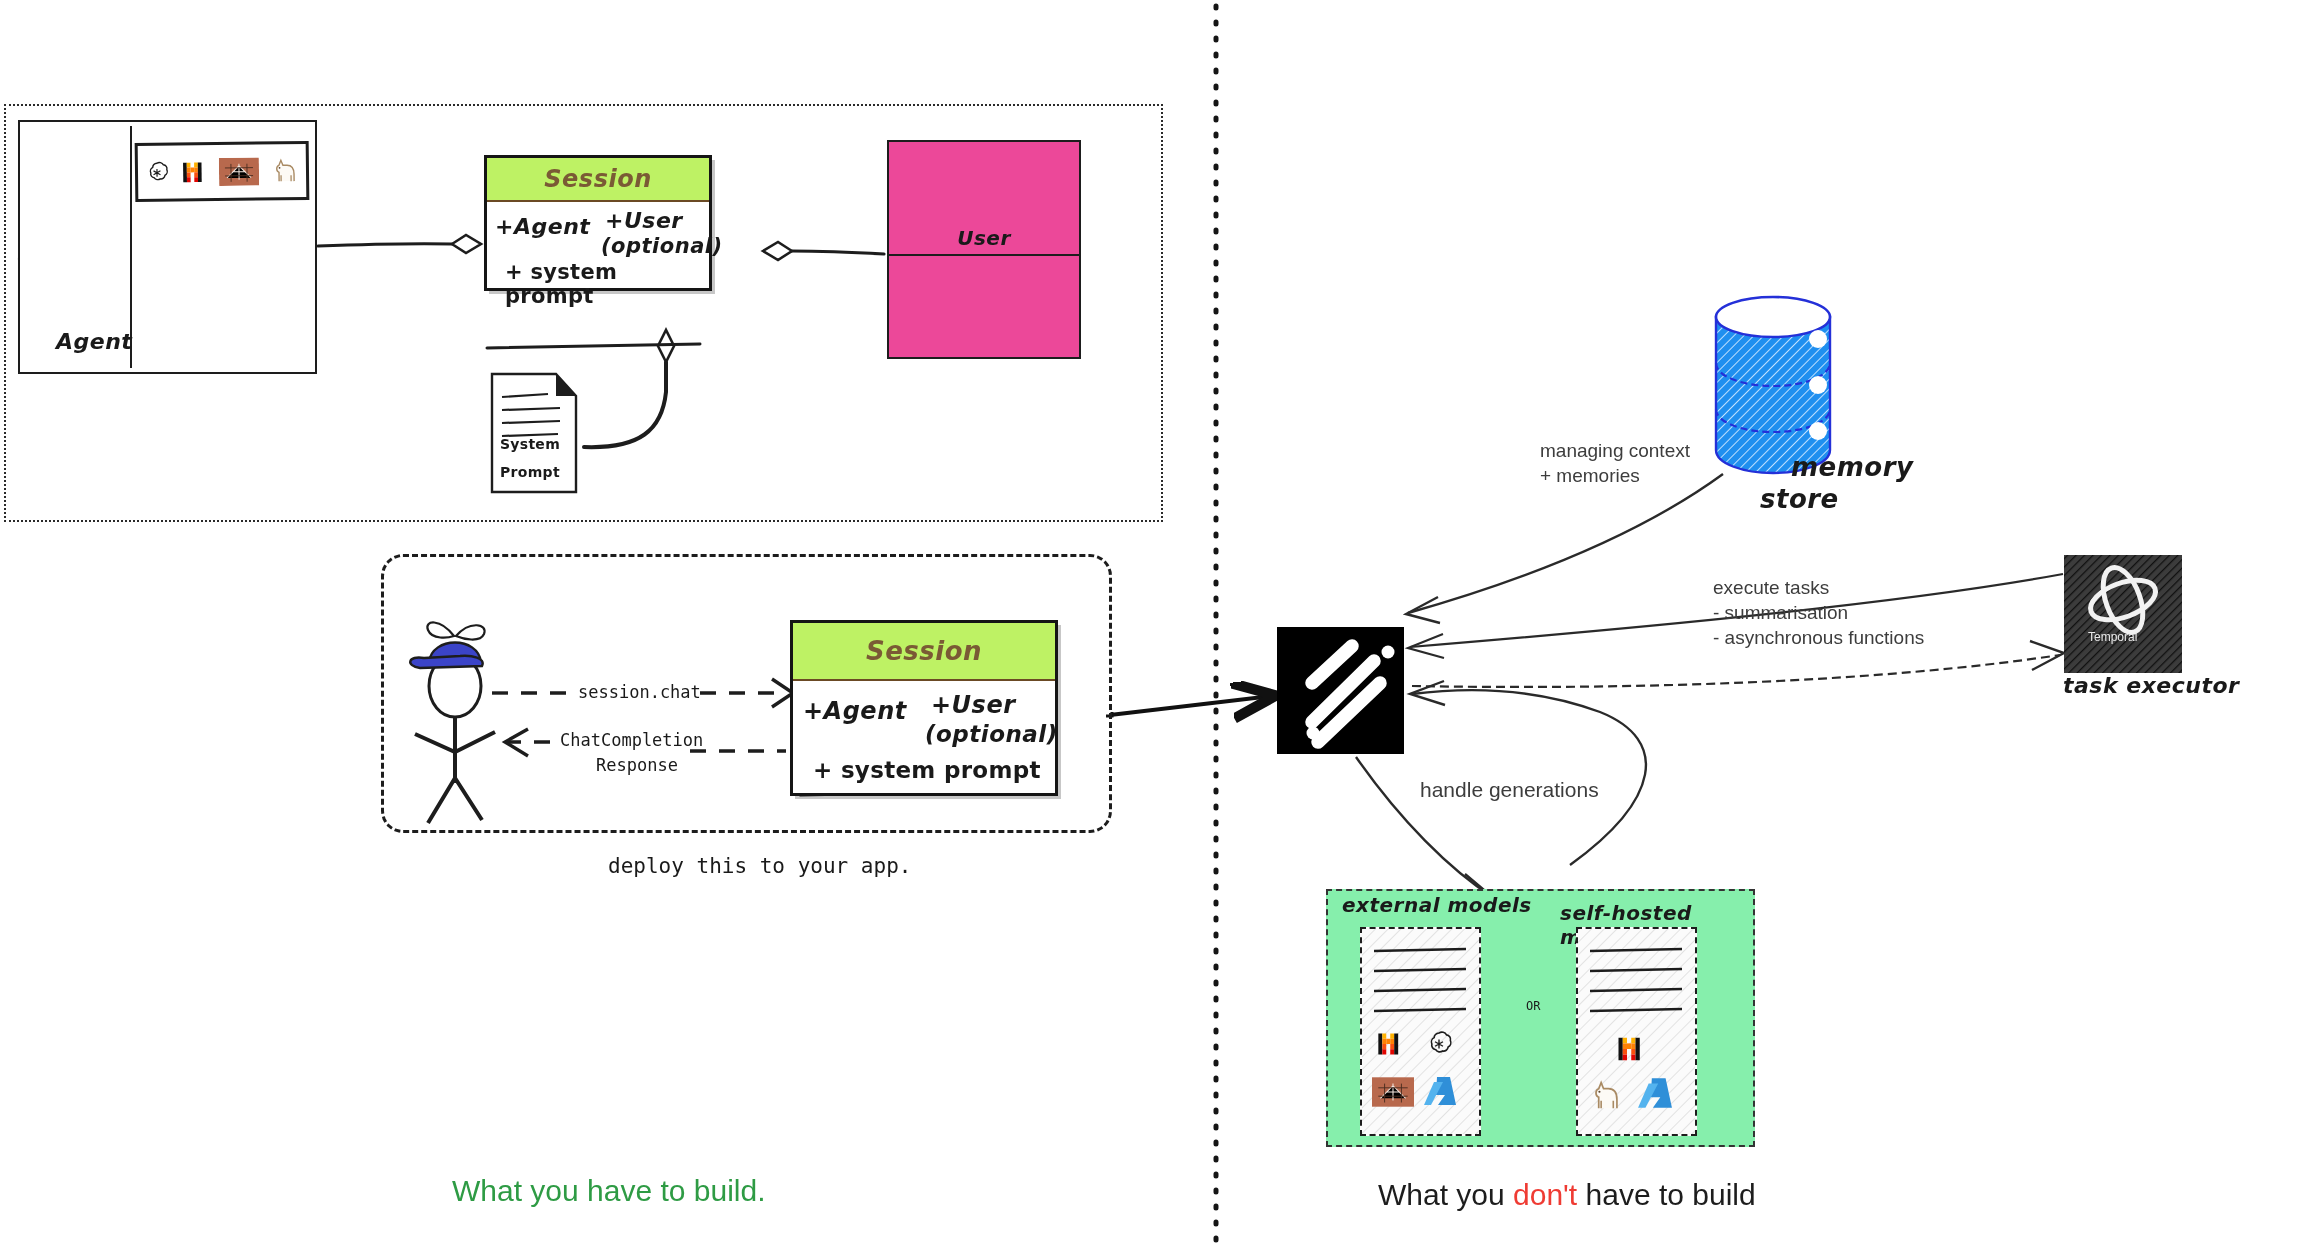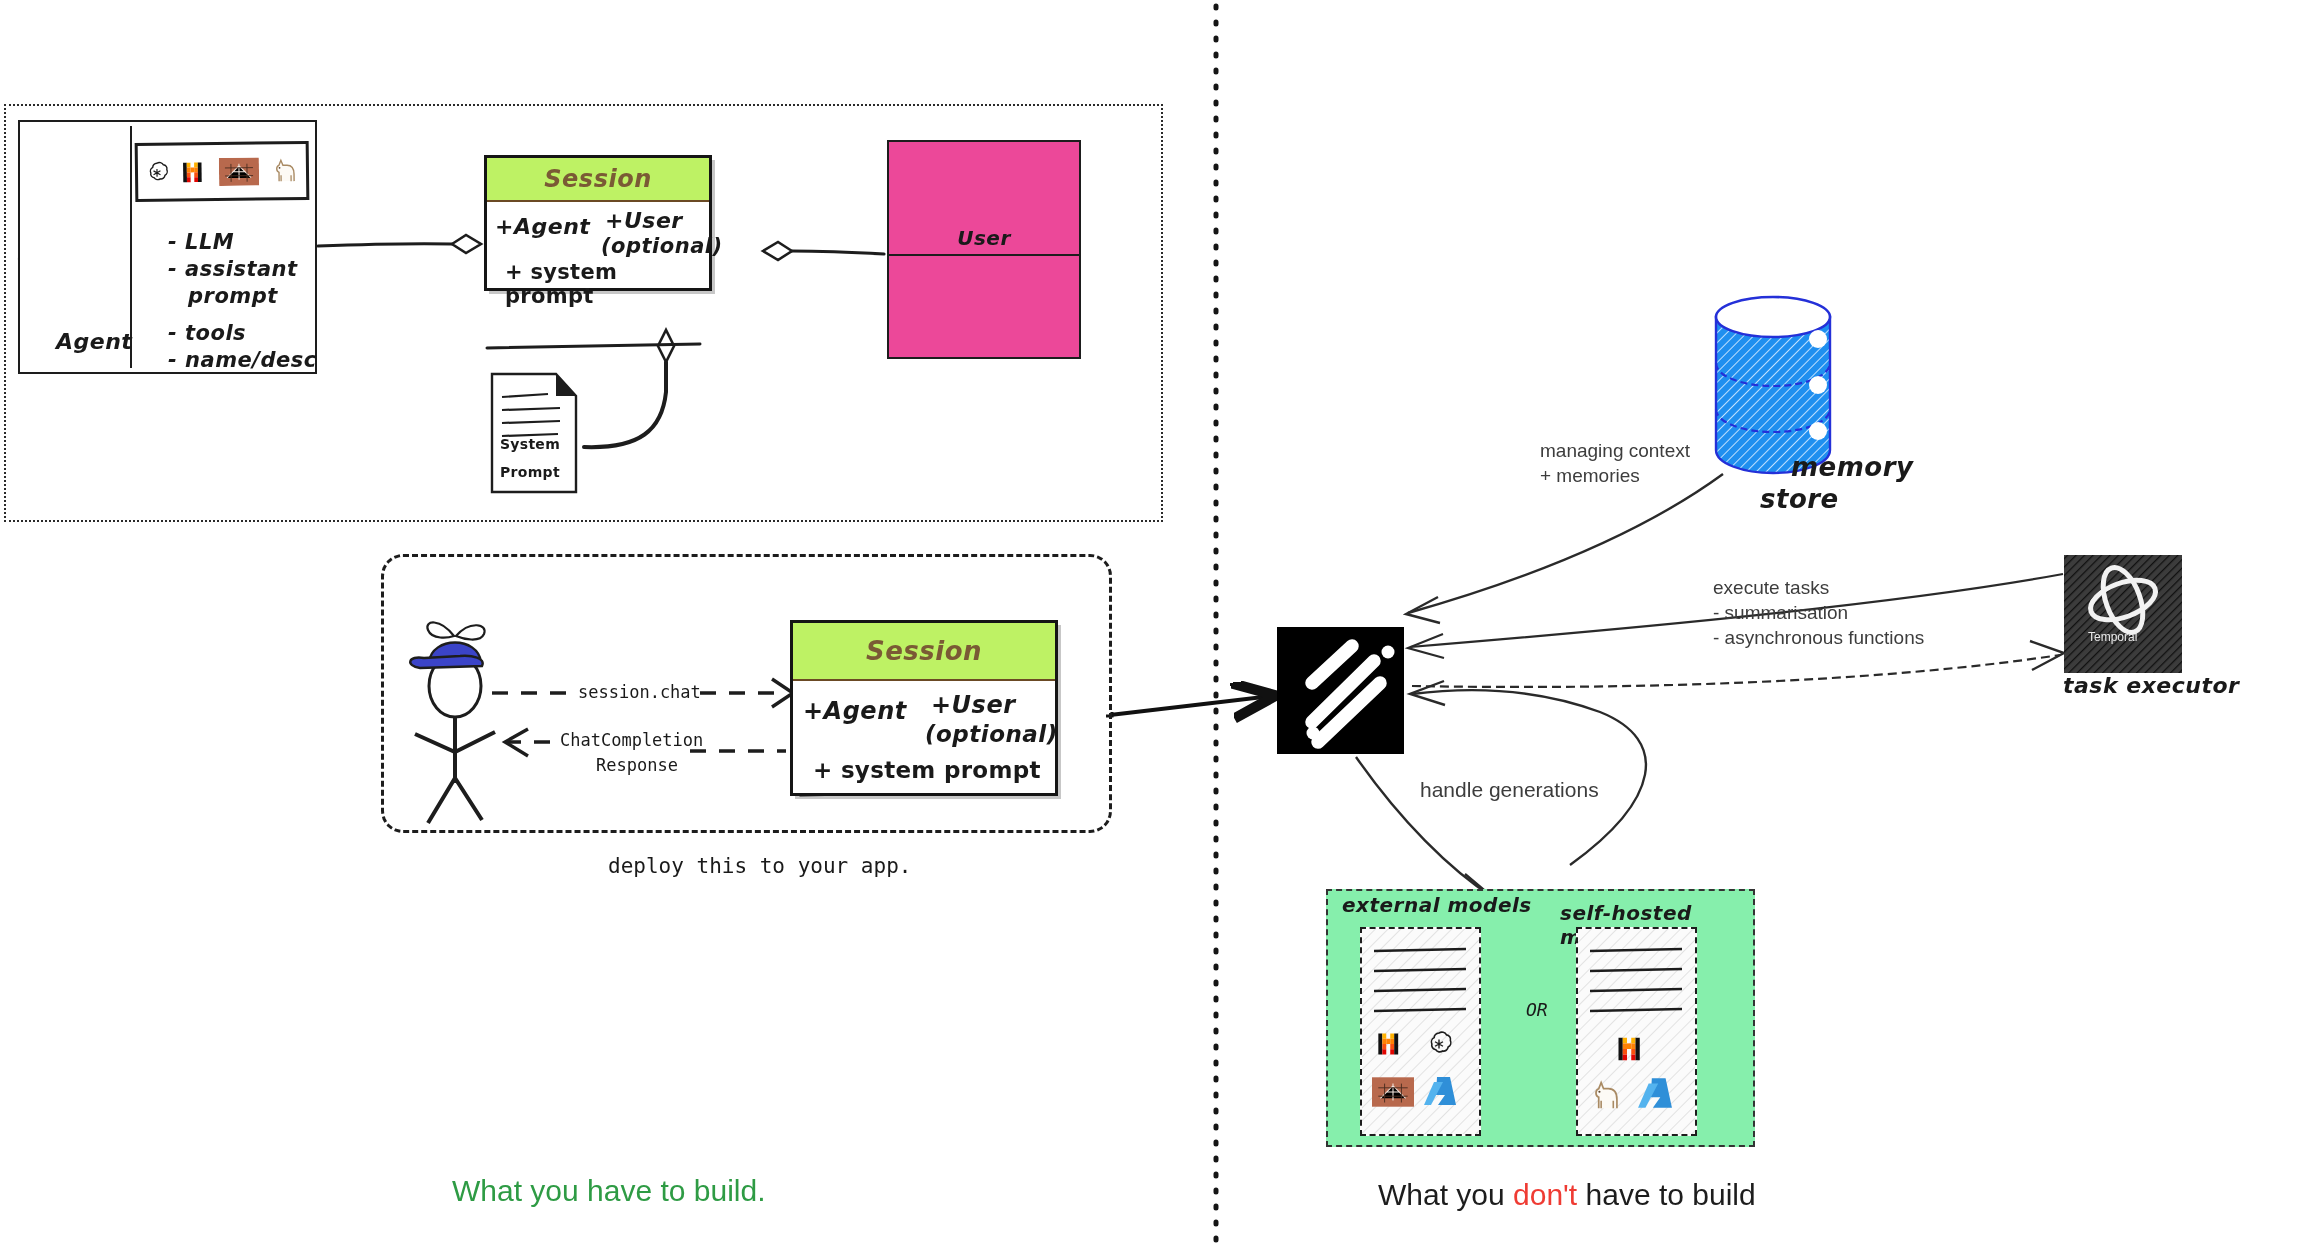--- a/index.html
+++ b/index.html
@@ -240,28 +240,20 @@
         <ellipse cx="2123" cy="600" rx="17" ry="34" transform="rotate(-20 2123 600)"></ellipse>
       </g>
     </g>
   </svg>
 
   <div class="abs dashed-top"></div>
 
   <div class="abs box-agent">
     <div class="agent-split"></div>
     <div class="hand agent-label">Agent</div>
-    <div class="hand agent-attrs">
-      <div>- LLM</div>
-      <div>- assistant</div>
-      <div style="padding-left:20px">prompt</div>
-      <div style="height:10px"></div>
-      <div>- tools</div>
-      <div>- name/desc</div>
-    </div>
   </div>
 
   <div class="abs llm-strip">
     <svg width="26" height="26" viewBox="0 0 24 24">
       <path d="M12 3.2c2.1-1.4 4.9-.6 6 1.5 2.2.2 3.7 2.4 3.1 4.5.9 1.9.1 4.2-1.8 5.2-.2 2.2-2.3 3.7-4.4 3.2-1.8 1.3-4.3.8-5.5-1-2.2-.2-3.7-2.4-3.1-4.5-.9-1.9-.1-4.2 1.8-5.2C8.3 4.7 10.2 3.4 12 3.2z" fill="none" stroke="#1d1d1d" stroke-width="1.3"></path>
       <path d="M12 8.4v7.2M8.8 10.2l6.4 3.6M15.2 10.2l-6.4 3.6" stroke="#1d1d1d" stroke-width="1.1" fill="none"></path>
     </svg>
     <svg width="26" height="26" viewBox="0 0 24 24">
       <rect x="2" y="3" width="3.4" height="18" fill="#111"></rect>
       <rect x="5.4" y="3" width="3.4" height="4.5" fill="#ffb100"></rect>
@@ -345,21 +337,21 @@
   </div>
   <div class="abs" style="left:2088px;top:630px;font-size:12px;color:#e8e8e8;
               font-family:'Liberation Sans',sans-serif;">Temporal</div>
   <div class="abs hand" style="left:2063px;top:673px;font-size:22px;">task executor</div>
 
   <div class="abs note" style="left:1420px;top:777px;font-size:21px;">handle generations</div>
 
   <div class="abs models-outer">
     <div class="abs hand" style="left:14px;top:2px;font-size:20px;">external models</div>
     <div class="abs hand" style="left:232px;top:10px;font-size:20px;">self-hosted models</div>
-    <div class="abs mono" style="left:198px;top:108px;font-size:18px;font-style:italic;">OR</div>
+    <div class="abs mono" style="left:198px;top:108px;font-size:12px;">OR</div>
 
     <div class="models-col" style="left:32px;">
       <svg width="117" height="205" viewBox="0 0 117 205" style="position:absolute;left:0;top:0;">
         <defs>
           <pattern id="colHatch" width="9" height="9" patternTransform="rotate(45)" patternUnits="userSpaceOnUse">
             <line x1="0" y1="0" x2="0" y2="9" stroke="#d2d2d2" stroke-width="1.2"></line>
           </pattern>
         </defs>
         <rect width="117" height="205" fill="url(#colHatch)"></rect>
         <g stroke="#1d1d1d" stroke-width="2.4">

